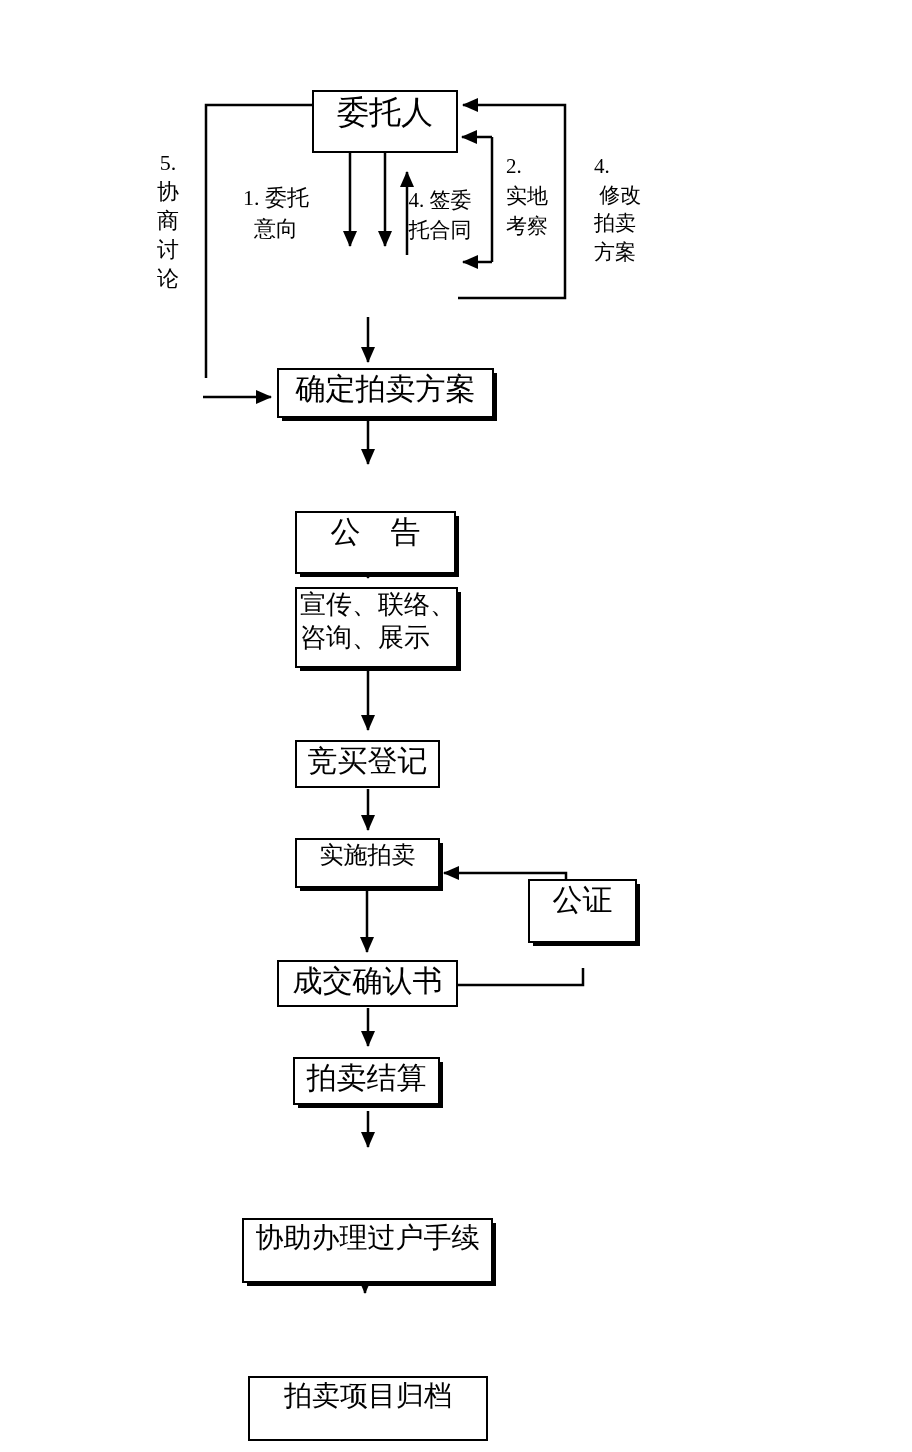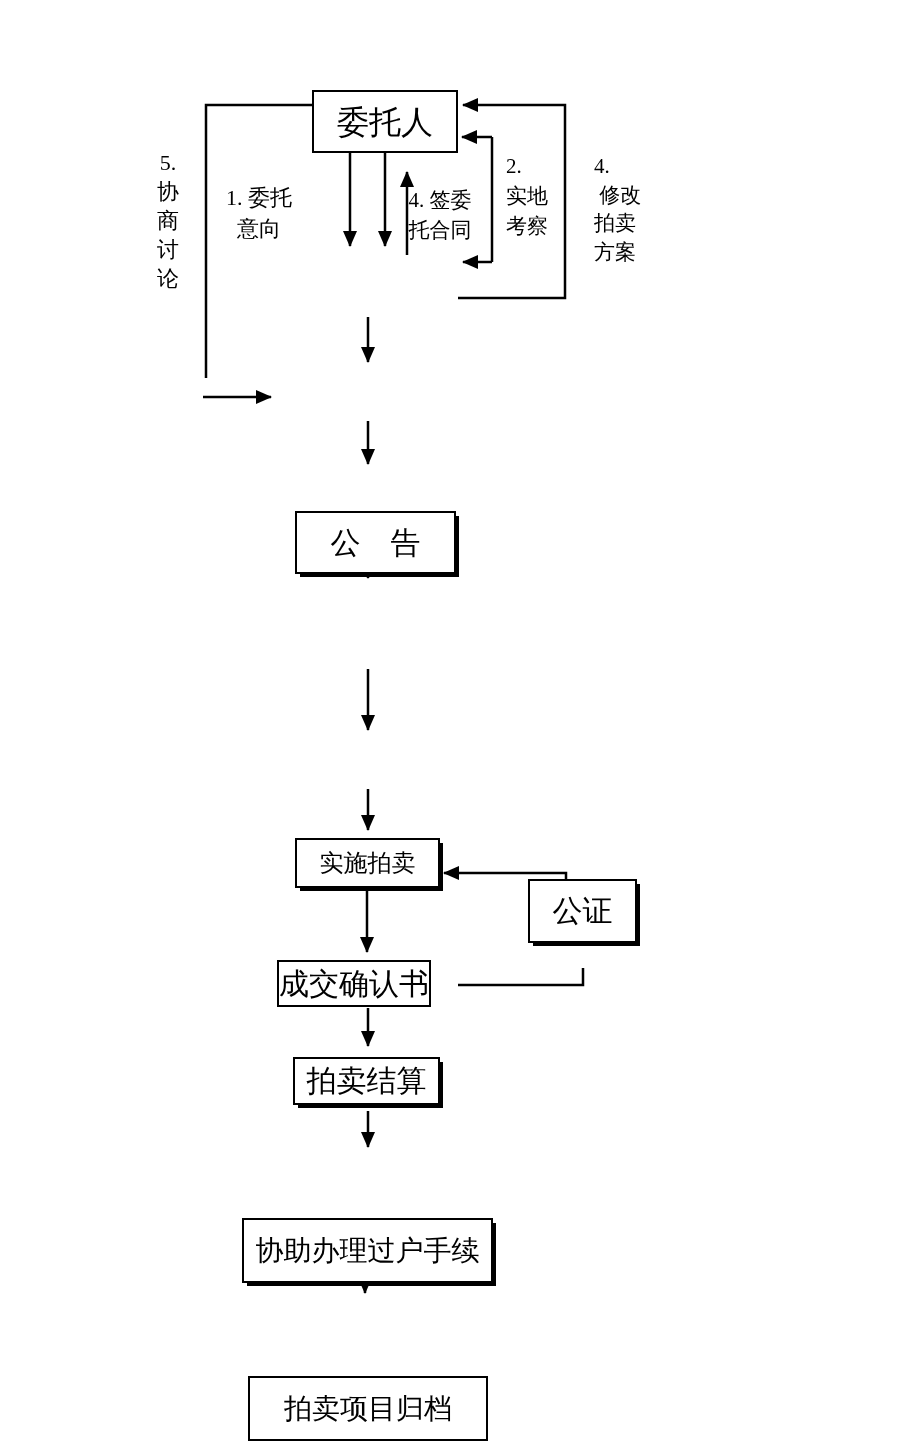--- a/index.html
+++ b/index.html
@@ -11,47 +11,47 @@
     color:#000;
     overflow:hidden;
   }
   svg.lines { position:absolute; left:0; top:0; z-index:1; }
   svg.lines line, svg.lines polyline { stroke:#000; stroke-width:2.5; fill:none; }
   .box {
     position:absolute; z-index:2;
     box-sizing:border-box;
     border:2px solid #000;
     background:#fff;
-    display:flex; align-items:center; justify-content:center;
+    display:flex; justify-content:center;
     text-align:center;
     line-height:1.25;
   }
   .box.shadow { box-shadow:4px 4px 0 -1px #000; }
   .pre { white-space:pre-wrap; }
   .edge-label {
     position:absolute; z-index:2;
     white-space:pre-wrap;
     line-height:1.42;
   }
   
   #box-client        { left:312px; top:90px;   width:146px; height:63px; font-size:32px; }
   #box-company       { left:310px; top:255px;  width:148px; height:62px; font-size:28px; }
   #box-plan          { left:277px; top:368px;  width:217px; height:50px; font-size:30px; }
   #box-announcement  { left:295px; top:470px;  width:161px; height:63px; font-size:30px;margin-top:41px; }
   #box-publicity     { left:295px; top:587px;  width:163px; height:81px; font-size:26px;
                        justify-content:flex-start; text-align:left; padding-left:3px; }
   #box-registration  { left:295px; top:740px;  width:145px; height:48px; font-size:30px; }
   #box-auction       { left:295px; top:838px;  width:145px; height:50px; font-size:24px; }
   #box-notary        { left:528px; top:879px;  width:109px; height:64px; font-size:30px; }
-  #box-confirmation  { left:277px; top:960px;  width:154px; height:47px; font-size:30px; }
+  #box-confirmation  { left:277px; top:960px;  width:181px; height:47px; font-size:30px; }
   #box-settlement    { left:293px; top:1057px; width:147px; height:48px; font-size:30px; }
   #box-transfer      { left:242px; top:1218px; width:251px; height:65px; font-size:28px; }
   #box-archive       { left:248px; top:1376px; width:240px; height:65px; font-size:28px; }
   
-  #label-entrust  { left:209px; top:182px; width:100px; font-size:22px; text-align:center; }
+  #label-entrust  { left:226px; top:182px; width:100px; font-size:22px; text-align:center; }
   #label-visit    { left:506px; top:152px; width:60px;  font-size:21px; text-align:left; }
   #label-contract { left:396px; top:186px; width:88px;  font-size:21px; text-align:center; }
   #label-modify   { left:594px; top:152px; width:72px;  font-size:21px; text-align:left; line-height:1.36; }
   #label-negotiate{ left:150px; top:148px; width:36px;  font-size:22px; text-align:center; line-height:1.32; }
 </style>
 </head>
 <body>
 
 <div class="canvas">
 
@@ -86,22 +86,32 @@
     <line x1="368" y1="1111" x2="368" y2="1147" marker-end="url(#arrow)"></line>
     <line x1="365" y1="1229" x2="365" y2="1293" marker-end="url(#arrow)"></line>
 
     <polyline points="566,904 566,873 444,873" marker-end="url(#arrow)"></polyline>
     <polyline points="458,985 583,985 583,968"></polyline>
   </svg>
 
   <div class="box" id="box-client">
     <span>委托人</span>
   </div>
+  <div class="box shadow" id="box-plan">
+    <span>确定拍卖方案</span>
+  </div>
   <div class="box shadow" id="box-announcement">
     <span>公　告</span>
+  </div>
+  <div class="box shadow" id="box-publicity">
+    <span class="pre">宣传、联络、
+咨询、展示</span>
+  </div>
+  <div class="box" id="box-registration">
+    <span>竞买登记</span>
   </div>
   <div class="box shadow" id="box-auction">
     <span>实施拍卖</span>
   </div>
   <div class="box shadow" id="box-notary">
     <span>公证</span>
   </div>
   <div class="box" id="box-confirmation">
     <span>成交确认书</span>
   </div>

